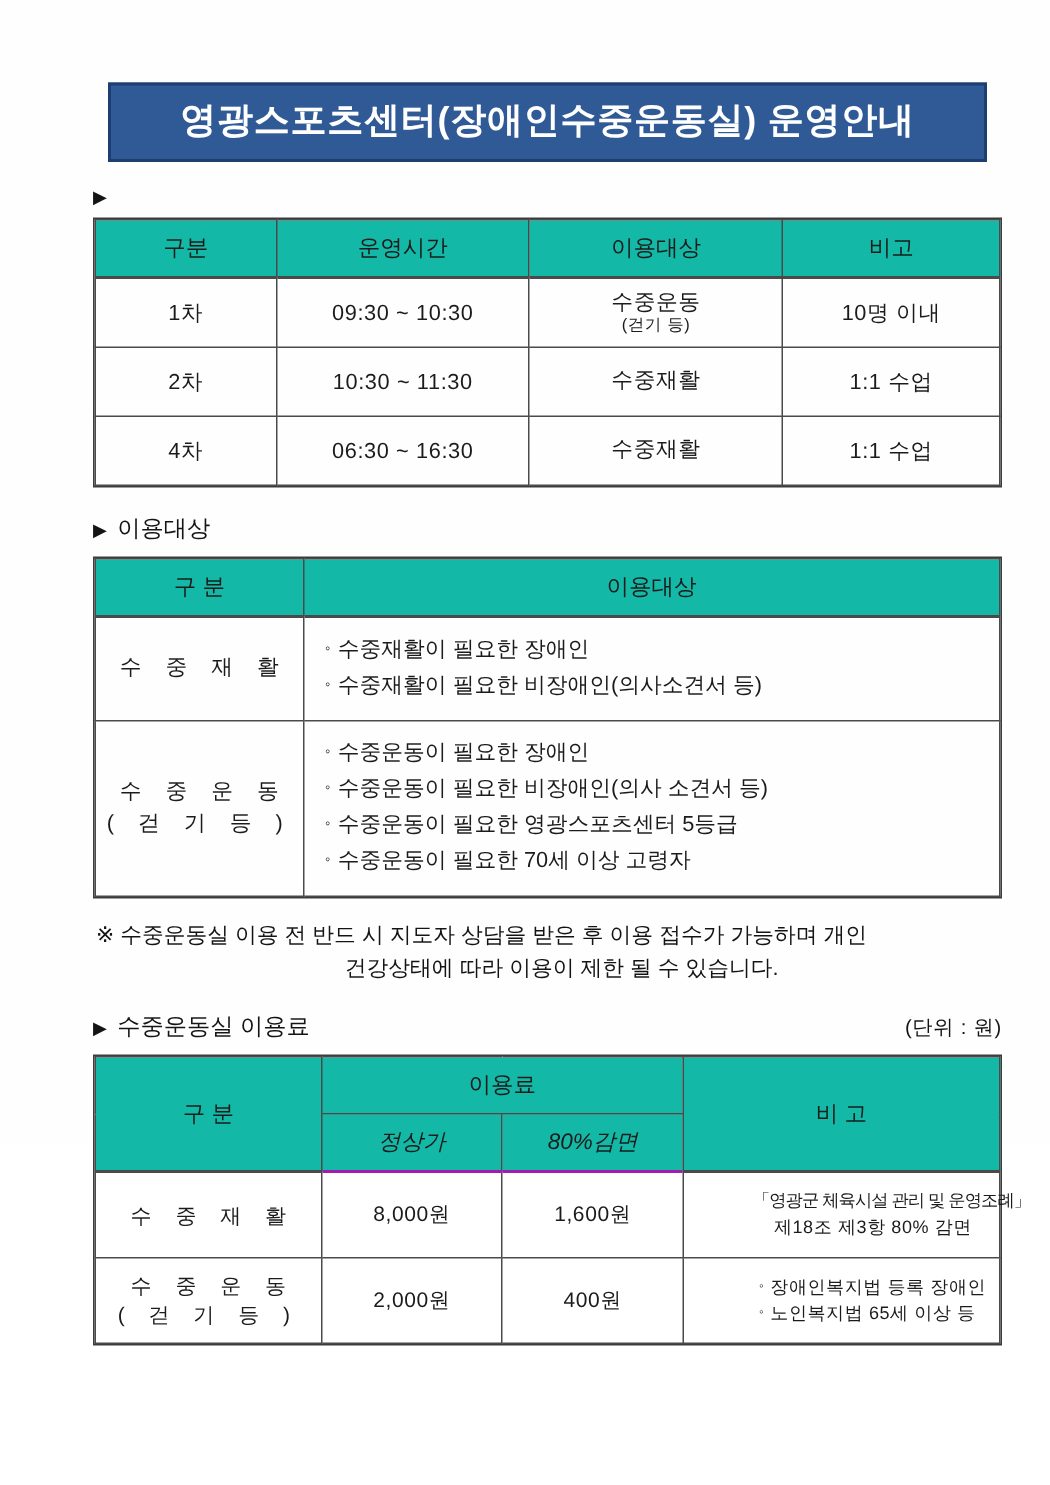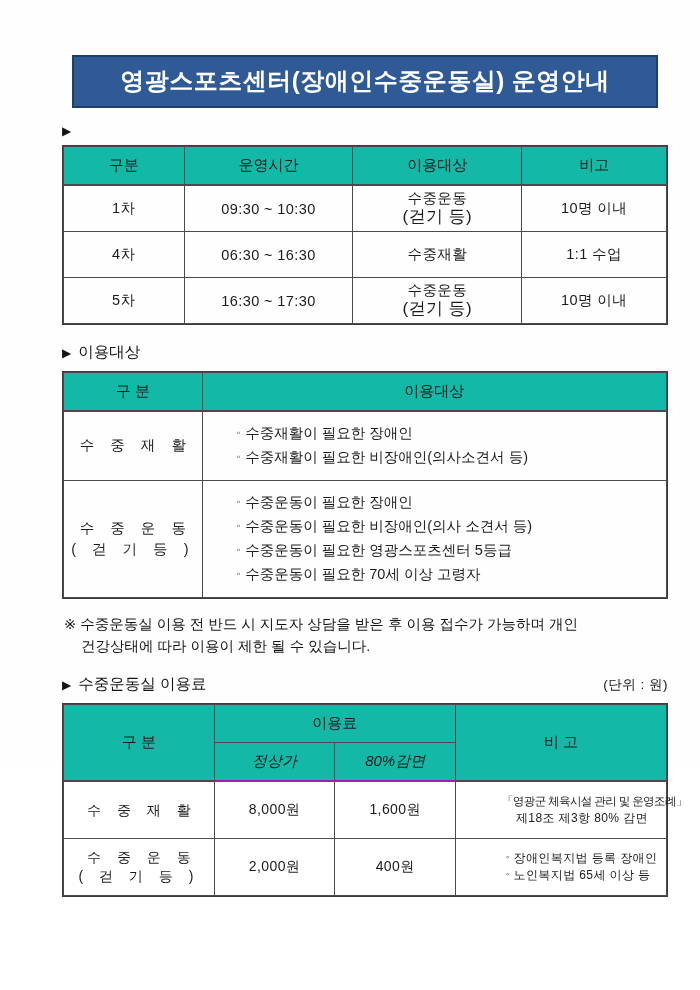--- a/index.html
+++ b/index.html
@@ -89,21 +89,21 @@
     height: 41px;
     padding: 2px 2px;
     color: #2c2c2c;
     letter-spacing: 0.4px;
   }
   .t-schedule td.prog {
     line-height: 1.15;
   }
   .t-schedule td.prog .sub {
     display: block;
-    font-size: 17px;
+    font-size: 11px;
   }
   .spaced2 { letter-spacing: 4px; }
 
   
   .t-target td {
     font-size: 14.5px;
     padding: 8px 6px;
   }
   .t-target td.gubun {
     letter-spacing: 6px;
@@ -119,39 +119,39 @@
   .t-target ul {
     list-style: none;
     margin: 0;
     padding: 0;
   }
   .t-target li {
     font-size: 14.5px;
     line-height: 1.65;
     color: #1b1b1b;
     white-space: nowrap;
-    margin-left: 20px;
   }
   .t-target li .b {
     font-size: 10px;
     vertical-align: 2px;
     margin-right: 5px;
   }
 
   
   .note {
     margin: 14px 0 0 2px;
     font-size: 14.5px;
     line-height: 1.55;
     color: #141414;
   }
   .note .mark { margin-right: 4px; }
   .note .l2 {
     display: block;
     padding-left: 17px;
+    text-align: center;
   }
 
   
   .t-fee th, .t-fee td {
     font-size: 14px;
   }
   .t-fee thead th {
     padding: 6px 2px;
     margin-top: 20px;
   }
@@ -230,33 +230,30 @@
       <tr>
         <td>1차</td>
         <td>09:30 ~ 10:30</td>
         <td class="prog">
           <span>수중운동</span>
           <span class="sub">(걷기 등)</span>
         </td>
         <td>10명 이내</td>
       </tr>
       <tr>
+        <td>2차</td>
+        <td>10:30 ~ 11:30</td>
+        <td class="prog">수중재활</td>
+        <td>1:1 수업</td>
+      </tr>
+      <tr>
         <td>4차</td>
         <td>06:30 ~ 16:30</td>
         <td class="prog">수중재활</td>
         <td>1:1 수업</td>
-      </tr>
-      <tr>
-        <td>5차</td>
-        <td>16:30 ~ 17:30</td>
-        <td class="prog">
-          <span>수중운동</span>
-          <span class="sub">(걷기 등)</span>
-        </td>
-        <td>10명 이내</td>
       </tr>
     </tbody>
   </table>
   </div>
 
   <div class="sec-head">
     <span class="tri">▶</span>
     <span>이용대상</span>
   </div>
 

